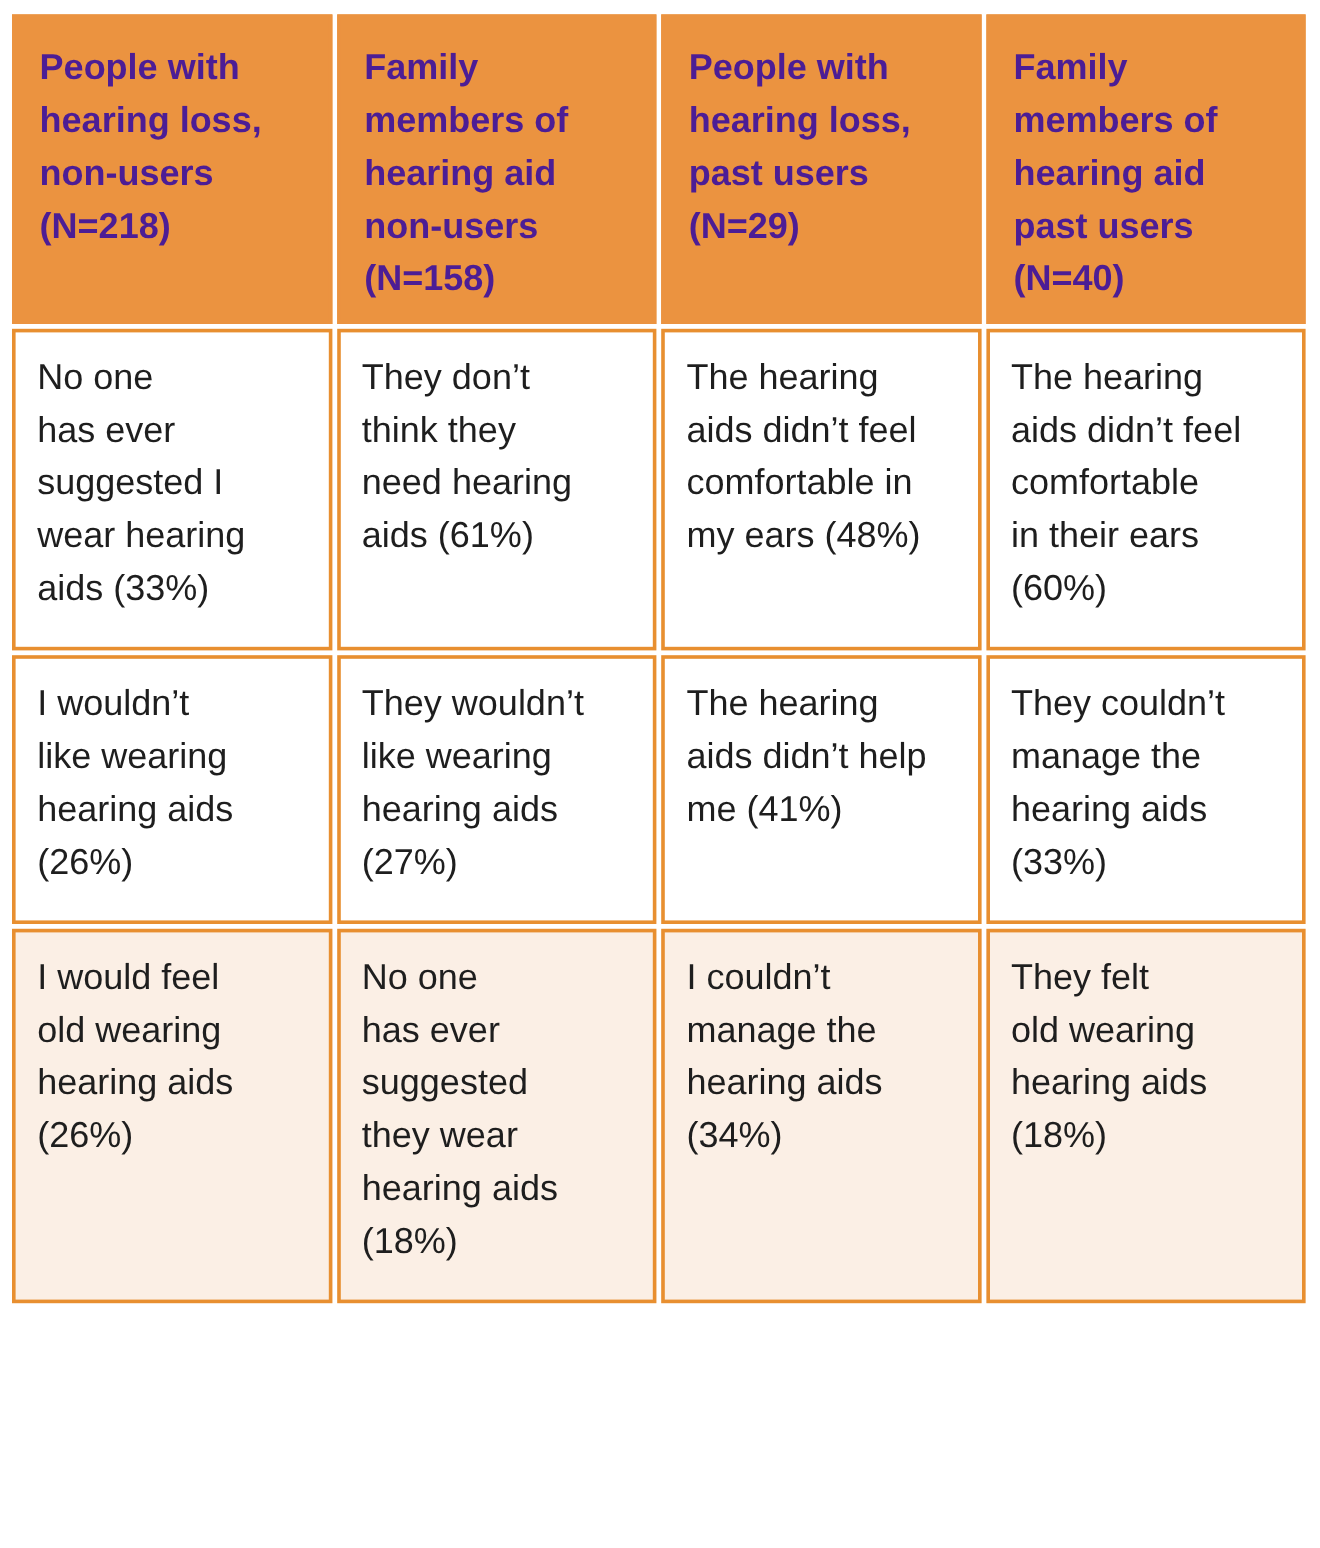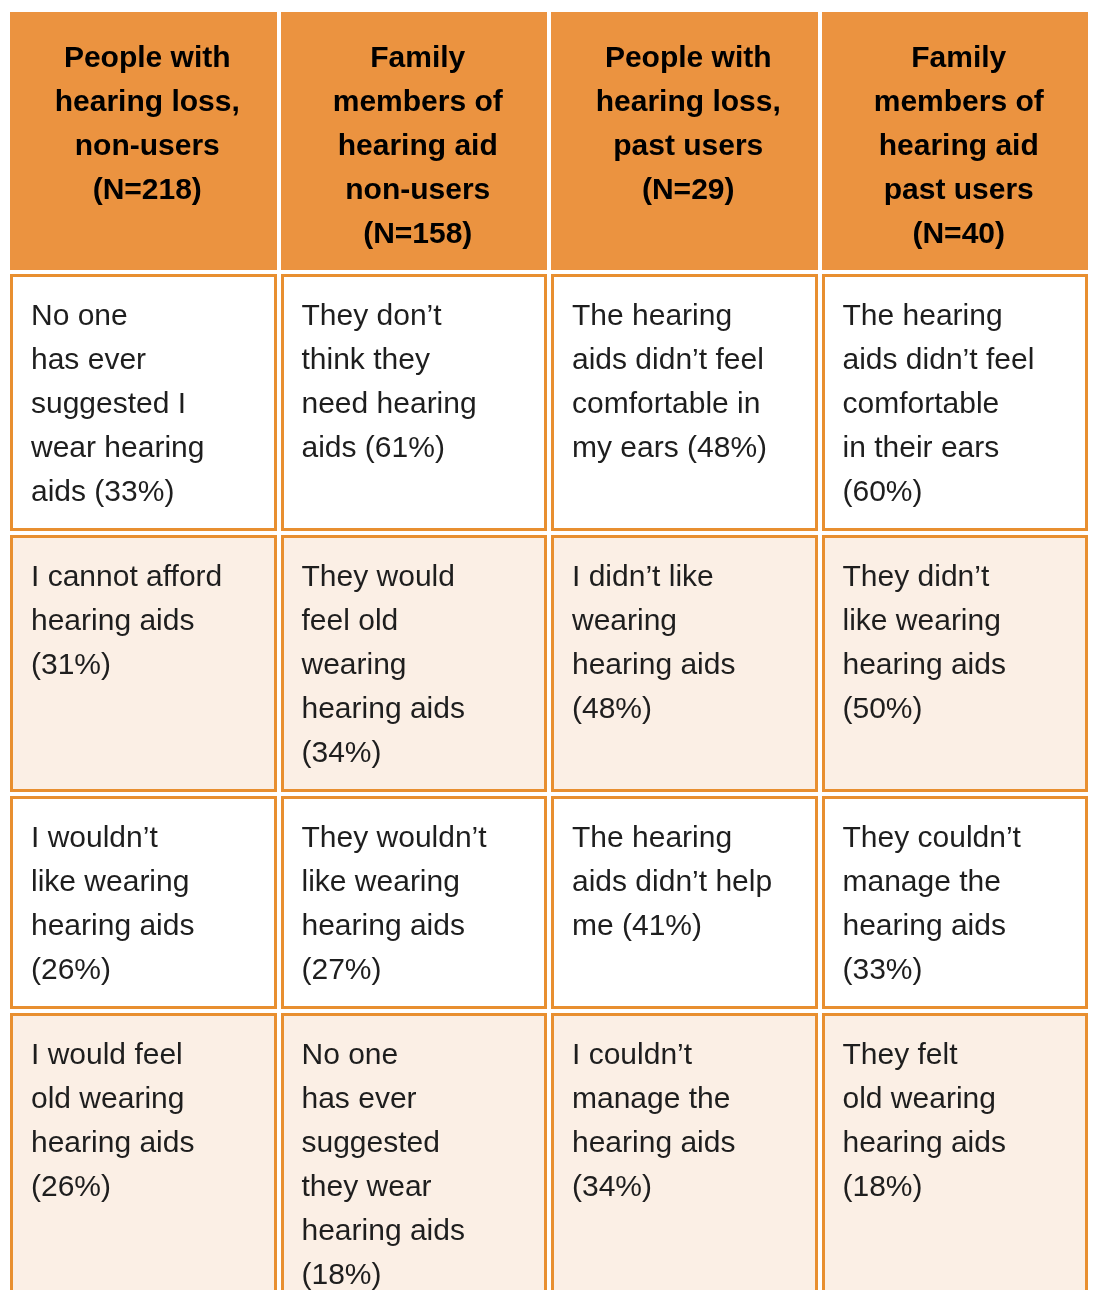--- a/index.html
+++ b/index.html
@@ -28,30 +28,29 @@
     text-align: left;
     box-sizing: border-box;
     white-space: pre-line;
     font-size: 30px;
     line-height: 44px;
     border: 3px solid #E88F30;
   }
   table.survey-table th {
     background: #EB9340;
     border-color: #EB9340;
-    color: #000000;
+    color: #4c1d95;
     font-weight: bold;
     padding: 20px 12px 12px 20px;
     height: 246px;
-    text-align: center;
   }
   table.survey-table td {
     color: #1E1E1E;
     font-weight: normal;
-    padding: 16px 10px 15px 18px;
+    padding: 16px 10px 26px 18px;
   }
   tr.row-white td { background: #ffffff; }
   tr.row-cream td { background: #FBEFE5; }
   tr.r1 td { height: 244px; }
   tr.r2 td { height: 244px; }
   tr.r3 td { height: 194px; }
   tr.r4 td { height: 294px; }
 </style>
 </head>
 <body>
@@ -94,38 +93,20 @@
         <td>The hearing
 aids didn’t feel
 comfortable in
 my ears (48%)</td>
         <td>The hearing
 aids didn’t feel
 comfortable
 in their ears
 (60%)</td>
       </tr>
-      <tr class="row-cream r2">
-        <td>I cannot afford
-hearing aids
-(31%)</td>
-        <td>They would
-feel old
-wearing
-hearing aids
-(34%)</td>
-        <td>I didn’t like
-wearing
-hearing aids
-(48%)</td>
-        <td>They didn’t
-like wearing
-hearing aids
-(50%)</td>
-      </tr>
       <tr class="row-white r3">
         <td>I wouldn’t
 like wearing
 hearing aids
 (26%)</td>
         <td>They wouldn’t
 like wearing
 hearing aids
 (27%)</td>
         <td>The hearing

